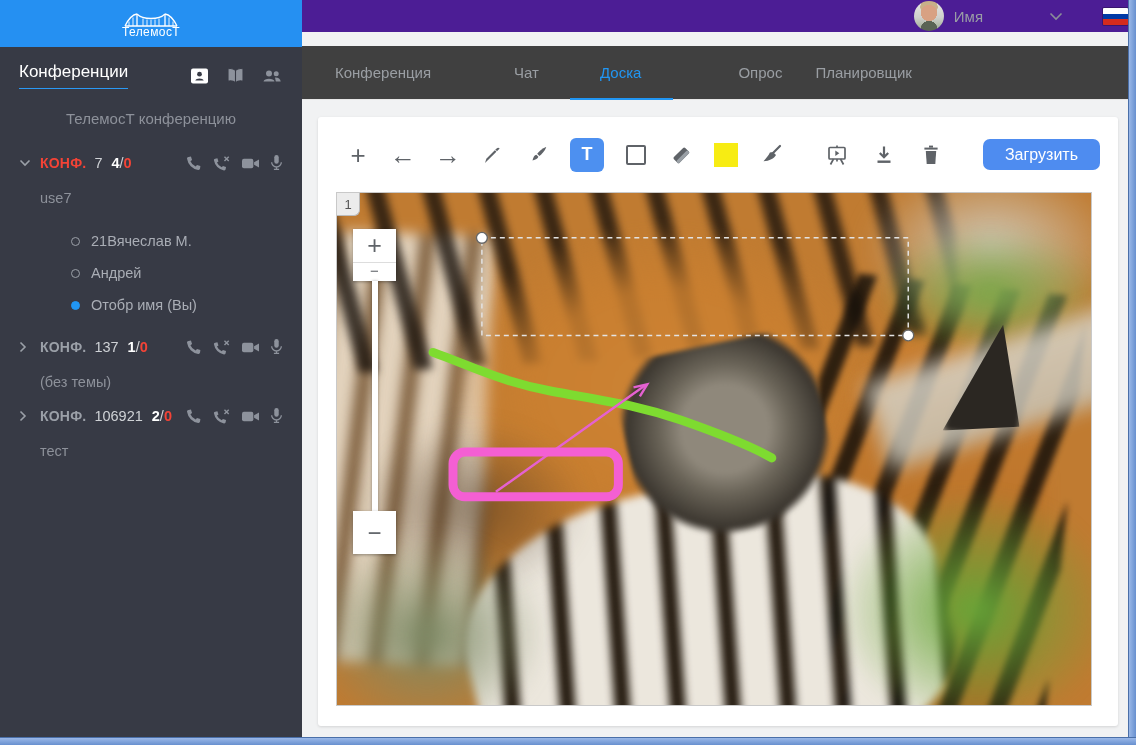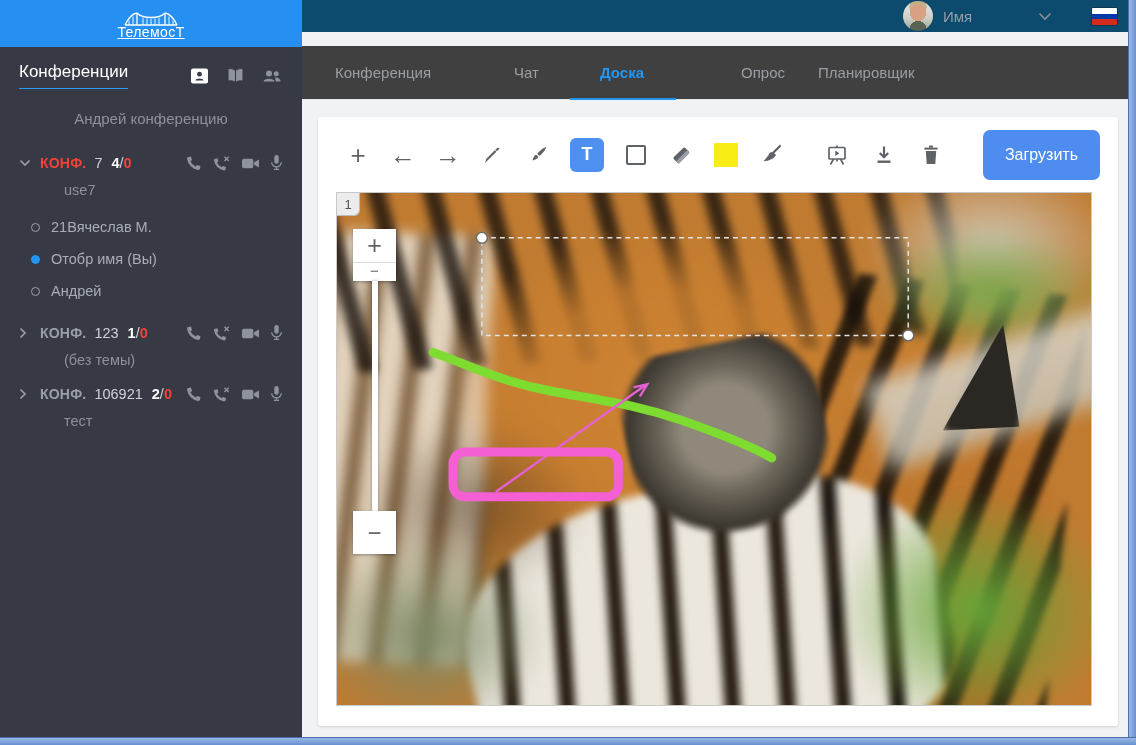--- a/index.html
+++ b/index.html
@@ -4,89 +4,89 @@
 <style>
   * { margin:0; padding:0; box-sizing:border-box; }
   html,body { width:1136px; height:745px; overflow:hidden; background:#f1f2f3;
               font-family:"Liberation Sans", sans-serif; }
   .app { position:relative; width:1136px; height:745px; }
 
   
   .sidebar { position:absolute; left:0; top:0; width:302px; height:737px; background:#373a45; }
   .sb-logo { height:47px; background:#2590f2; display:flex; flex-direction:column;
              align-items:center; justify-content:center; color:#fff; }
-  .sb-logo-text { font-size:14px; letter-spacing:.4px; margin-top:-3px;text-decoration:underline; }
+  .sb-logo-text { font-size:12px; letter-spacing:.4px; margin-top:-3px; }
   .sb-head { display:flex; align-items:center; padding:0 19px; margin-top:15px; }
   .sb-title { color:#fff; font-size:17px; border-bottom:1px solid #2a99f5; padding-bottom:6px; }
   .sb-head-icons { margin-left:auto; display:flex; gap:15px; align-items:center; }
   .sb-create { text-align:center; color:#8d919a; font-size:15px; margin-top:21px; cursor:pointer; }
   .conf-list { margin-top:22px; }
   .conf-block { margin-bottom:12px; }
   .conf-row { display:flex; align-items:center; padding:0 19px; height:28px; }
   .chev { width:13px; display:flex; color:#9ba0a8; }
   .conf-label { font-weight:bold; font-size:14px; margin-left:8px; letter-spacing:.2px; }
   .conf-label.red { color:#f44336; } .conf-label.gray { color:#9ba0a8; }
   .conf-id { color:#cfd2d6; margin-left:8px; font-size:14.5px; }
   .conf-count { margin-left:9px; font-size:14.5px; }
   .cnt-cur { color:#ffffff; font-weight:bold; }
   .cnt-sep { color:#cfd2d6; }
   .cnt-oth { color:#f44336; font-weight:bold; }
   .conf-icons { margin-left:auto; display:flex; gap:10px; align-items:center; }
   .conf-icons svg { display:block; cursor:pointer; }
-  .conf-sub { color:#8d919a; font-size:14.5px; padding-left:64px; margin-top:5px; }
-  .participants { margin-top:13px; margin-bottom:8px; }
+  .conf-sub { color:#8d919a; font-size:14.5px; padding-left:40px; margin-top:13px; }
+  .participants { margin-top:19px; margin-bottom:8px;padding-left:40px; }
   .p-row { display:flex; align-items:center; padding-left:31px; height:32px; }
   .p-marker { width:9px; height:9px; border-radius:50%; border:1.5px solid #9ba0a8; flex:none; }
   .p-marker.self { background:#2196f3; border-color:#2196f3; }
   .p-name { margin-left:11px; color:#a9adb5; font-size:14.5px; }
 
   
-  .topbar { position:absolute; left:302px; top:0; width:826px; height:32px; background:#0c4a6e;
-            display:flex; align-items:center; }
+  .topbar { position:absolute; left:302px; top:0; width:826px; height:32px; background:#4c1d95;
+            display:flex; align-items:center;justify-content:flex-end; }
   .avatar { width:30px; height:30px; border-radius:50%; margin-left:601px; flex:none;
             background:
               radial-gradient(circle at 50% 95%, #5a6455 0 26%, rgba(0,0,0,0) 27%),
               radial-gradient(circle at 50% 40%, #d8a183 0 34%, rgba(0,0,0,0) 35%),
               radial-gradient(circle at 50% 20%, #c7b089 0 30%, rgba(0,0,0,0) 31%),
               linear-gradient(#e7e8e4, #cfd0cc 55%, #9aa98f); }
   .user-name { color:#9a9da6; font-size:15px; margin-left:10px; }
   .tb-chev { margin-left:66px; color:#8a8e98; }
   .flag { width:25px; height:17px; margin-left:40px; border-radius:1px;
           box-shadow:0 0 0 1px rgba(0,0,0,.25);
           background:linear-gradient(#ffffff 0 33%, #0039a6 33% 66%, #d52b1e 66%); cursor:pointer; }
 
   
   .tabs { position:absolute; left:302px; top:46px; width:944px; height:54px; background:#404040;
           border-bottom:1px solid #e6e6e6; display:flex; align-items:center;
           font-size:15px; color:#9a9ea3; }
   .tab { height:100%; display:flex; align-items:center; position:relative; cursor:pointer; white-space:nowrap; }
   .tab.m1{margin-left:33px}.tab.m2{margin-left:83px}.tab.m3{margin-left:40px}
   .tab.m4{margin-left:61px}.tab.m5{margin-left:97px}.tab.m6{margin-left:33px}
-  .tab.active { color:#2196f3;font-weight:bold; }
+  .tab.active { color:#2196f3; }
   .tab.active::after { content:""; position:absolute; left:-30px; right:-32px; bottom:-1px;
                        height:2px; background:#2196f3; }
 
   
   .main { position:absolute; left:302px; top:100px; width:826px; height:637px; background:#f1f2f3; }
   .panel { position:absolute; left:16px; top:17px; width:800px; height:609px; background:#fff;
            border-radius:3px; box-shadow:0 1px 3px rgba(0,0,0,.13); }
   .toolbar { position:absolute; left:0; top:0; right:0; height:75px; display:flex;
              align-items:center; padding:0 18px 0 27px; }
   .tgroup { display:flex; align-items:center; gap:19px; }
   .tspacer { flex:1; }
   .tbtn { display:flex; align-items:center; justify-content:center; cursor:pointer;
           width:26px; height:30px; color:#5f6368; }
   .tbtn.glyph { font-size:26px; line-height:28px; }
   .tbtn svg { display:block; }
   .tool-text { width:34px; height:34px; background:#4d90f0; border-radius:6px; color:#fff;
                font-size:18px; font-weight:bold; }
   .tool-square { width:26px; } .tool-square i { display:block; width:20px; height:20px;
                border:2px solid #5f6368; border-radius:2px; }
   .tool-swatch { width:26px; } .tool-swatch i { display:block; width:24px; height:24px; background:#f7ec13; }
-  .upload-btn { height:50px; padding:0 22px; margin-left:18px; background:#4e8cf0; color:#fff;
+  .upload-btn { height:31px; padding:0 22px; margin-left:18px; background:#4e8cf0; color:#fff;
                 font-size:16px; border:none; border-radius:7px; cursor:pointer;
                 font-family:"Liberation Sans", sans-serif; }
 
   
   .canvas { position:absolute; left:18px; top:75px; width:756px; height:514px;
             border:1px solid #c9c9c9; }
   .scene { position:absolute; inset:0; overflow:hidden; background:#c07b31; }
   .scene > div { position:absolute; }
   .t-fur-left { left:-15px; top:40px; width:165px; height:430px; transform:rotate(2deg);
     background:repeating-linear-gradient(95deg, rgba(35,28,22,.55) 0 13px, rgba(228,215,196,.95) 13px 46px);
@@ -181,21 +181,21 @@
         </svg>
         <svg width="22" height="20" viewBox="0 0 22 20">
           <circle class="i" cx="8" cy="7.4" r="3"></circle>
           <path class="i" d="M2.5 15.5 C3 11.8 13 11.8 13.5 15.5 Z"></path>
           <circle class="i" cx="15.2" cy="7.8" r="2.5"></circle>
           <path class="i" d="M14 11.4 C17 11.2 19.3 12.6 19.7 15.5 H14.8 Z"></path>
         </svg>
       </span>
     </div>
 
-    <div class="sb-create">Андрей конференцию</div>
+    <div class="sb-create">ТелемосТ конференцию</div>
 
     <div class="conf-list">
 
       <div class="conf-block">
         <div class="conf-row">
           <span class="chev">
             <svg width="12" height="8" viewBox="0 0 12 8">
                 <polyline points="1.5,1.5 6,6 10.5,1.5" fill="none" stroke="#9ba0a8" stroke-width="1.6"></polyline>
               </svg>
           </span>
@@ -221,39 +221,39 @@
           </span>
         </div>
         <div class="conf-sub">use7</div>
 
         <div class="participants">
           <div class="p-row">
             <span class="p-marker"></span>
             <span class="p-name">21Вячеслав М.</span>
           </div>
           <div class="p-row">
+            <span class="p-marker"></span>
+            <span class="p-name">Андрей</span>
+          </div>
+          <div class="p-row">
             <span class="p-marker self"></span>
             <span class="p-name">Отобр имя (Вы)</span>
-          </div>
-          <div class="p-row">
-            <span class="p-marker"></span>
-            <span class="p-name">Андрей</span>
           </div>
         </div>
       </div>
 
       <div class="conf-block">
         <div class="conf-row">
           <span class="chev">
             <svg width="8" height="12" viewBox="0 0 8 12">
                 <polyline points="1.5,1.5 6,6 1.5,10.5" fill="none" stroke="#9ba0a8" stroke-width="1.6"></polyline>
               </svg>
           </span>
           <span class="conf-label gray">КОНФ.</span>
-          <span class="conf-id">123</span>
+          <span class="conf-id">137</span>
           <span class="conf-count"><span class="cnt-cur">1</span><span class="cnt-sep">/</span><span class="cnt-oth">0</span></span>
           <span class="conf-icons">
             <svg width="17" height="17" viewBox="0 0 20 20">
                 <path class="i" d="M4.1 2.3 L7 1.9 8.3 5.9 6.4 7.4 A11 11 0 0 0 12.6 13.6 L14.1 11.7 18.1 13 17.7 15.9 C17.6 17 16.6 17.8 15.5 17.6 A15.6 15.6 0 0 1 2.4 4.5 C2.2 3.4 3 2.4 4.1 2.3 Z"></path>
               </svg>
             <svg width="19" height="17" viewBox="0 0 22 20">
                 <path class="i" d="M3.6 4.3 L6.2 3.9 7.4 7.5 5.7 8.9 A10 10 0 0 0 11.3 14.5 L12.7 12.8 16.3 14 15.9 16.6 C15.8 17.6 14.9 18.3 13.9 18.1 A14.2 14.2 0 0 1 2.1 6.3 C1.9 5.3 2.6 4.4 3.6 4.3 Z"></path>
                 <path d="M14.5 2 L19.5 7 M19.5 2 L14.5 7" stroke="#8d929c" stroke-width="1.7" fill="none"></path>
               </svg>
             <svg width="19" height="17" viewBox="0 0 20 18">

